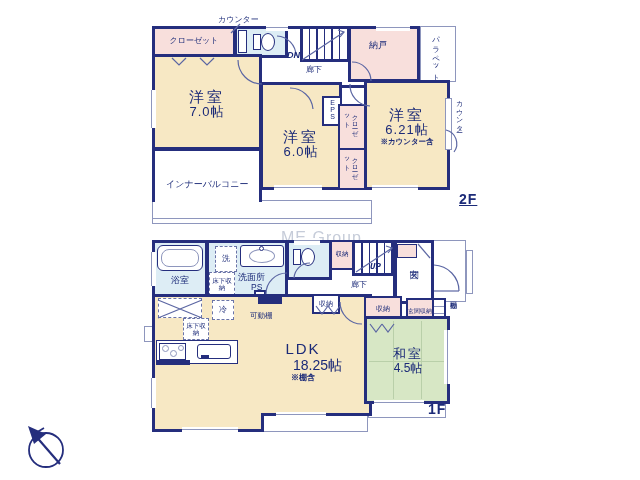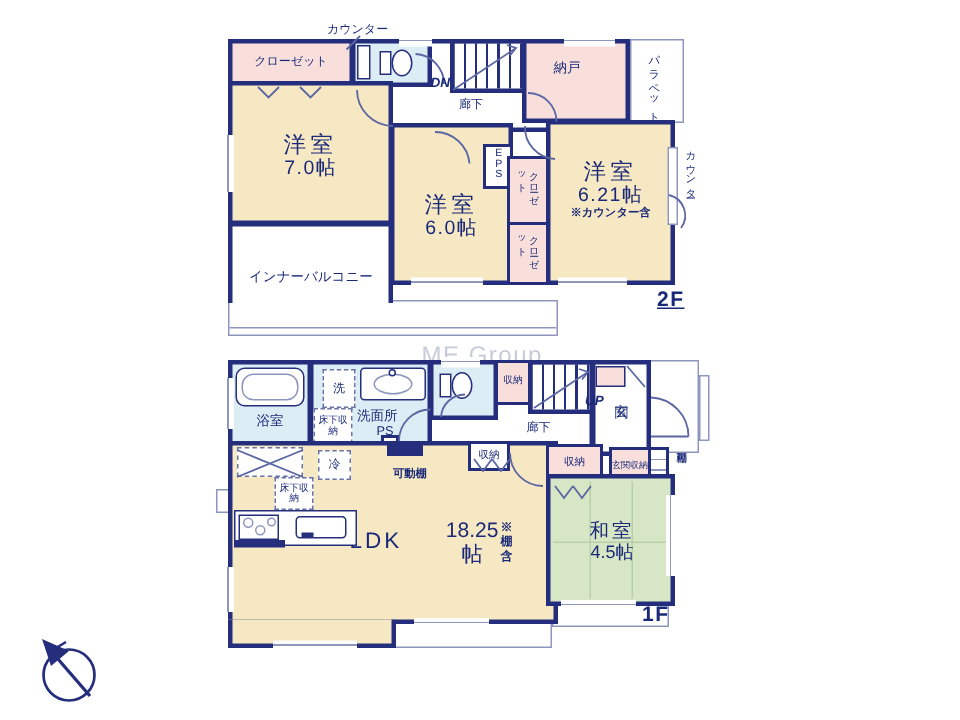--- a/index.html
+++ b/index.html
@@ -118,21 +118,21 @@
       <path d="M 190 16 L 196 18 L 192 23"></path>
       <path d="M 92 10 L 83 19"></path>
       <path d="M 24 44 L 31 51 L 38 44 M 52 44 L 59 51 L 66 44"></path>
       <path d="M 298 116 A 14 14 0 0 1 306 138"></path>
     </g>
   </svg>
 
   <div class="lbl" style="left:218px;top:15px;">カウンター</div>
   <div class="lbl it" style="left:287px;top:50px;">DN</div>
   <div class="lbl" style="left:306px;top:65px;">廊下</div>
-  <div class="lbl flabel" style="left:438px;top:191px;text-decoration:underline;">2F</div>
+  <div class="lbl flabel" style="left:459px;top:191px;text-decoration:underline;">2F</div>
 
   <div class="wm" style="left:281px;top:229px;">ME Group</div>
 
   <div class="thinbox" style="left:432px;top:240px;width:34px;height:62px;"></div>
   <div class="thinbox" style="left:466px;top:250px;width:7px;height:44px;"></div>
   <div class="thinbox" style="left:368px;top:402px;width:78px;height:16px;"></div>
   <div class="thinbox" style="left:262px;top:414px;width:106px;height:18px;"></div>
   <div class="thinbox" style="left:144px;top:326px;width:10px;height:16px;"></div>
 
   <div class="room" style="left:284px;top:240px;width:112px;height:64px;background:#fff;border-left:0;"></div>
@@ -173,21 +173,21 @@
   <div class="sm" style="left:397px;top:244px;width:20px;height:14px;background:var(--pink);border-width:1.5px;"></div>
   <div class="lbl vtext" style="left:409px;top:262px;height:28px;font-size:9px;">玄関</div>
 
   <div class="sm" style="left:406px;top:298px;width:28px;height:26px;background:var(--pink);"></div>
   <div class="lbl ctr" style="left:407px;top:300px;width:26px;height:22px;font-size:6px;">玄関収納</div>
   <div class="sm shelflines" style="left:432px;top:298px;width:14px;height:26px;background-color:#fff;"></div>
   <div class="lbl vtext" style="left:449px;top:296px;height:36px;font-size:7px;letter-spacing:0;">可動棚</div>
 
   <div class="room" style="left:152px;top:294px;width:220px;height:122px;background:var(--cream);"></div>
   <div class="room" style="left:152px;top:413px;width:112px;height:19px;background:var(--cream);border-top:0;"></div>
-  <div class="lbl ctr" style="left:233px;top:332px;width:110px;height:58px;flex-direction:row;">
+  <div class="lbl ctr" style="left:248px;top:332px;width:110px;height:58px;flex-direction:column;">
     <span style="font-size:15px;letter-spacing:2px;">LDK</span>
     <span style="font-size:14px;margin-left:29px;">18.25帖</span>
     <span class="note" style="font-size:8px;">※棚含</span>
   </div>
 
   <div class="dashed" style="left:158px;top:298px;width:44px;height:20px;"></div>
   <div class="dashed" style="left:212px;top:300px;width:22px;height:20px;"></div>
   <div class="lbl ctr" style="left:212px;top:303px;width:22px;height:14px;">冷</div>
   <div class="dashed" style="left:183px;top:318px;width:26px;height:22px;"></div>
   <div class="lbl ctr" style="left:184px;top:320px;width:24px;height:18px;font-size:6.5px;">床下収納</div>
@@ -200,21 +200,21 @@
     <div class="abs" style="left:162px;top:345px;width:7px;height:7px;border:1px solid var(--thin);border-radius:50%;box-sizing:border-box;"></div>
     <div class="abs" style="left:170px;top:350px;width:7px;height:7px;border:1px solid var(--thin);border-radius:50%;box-sizing:border-box;"></div>
     <div class="abs" style="left:178px;top:345px;width:6px;height:6px;border:1px solid var(--thin);border-radius:50%;box-sizing:border-box;"></div>
   </div>
   <div>
     <div class="abs" style="left:197px;top:344px;width:34px;height:15px;border:1.5px solid var(--wall);border-radius:3px;box-sizing:border-box;background:#fff;"></div>
     <div class="abs" style="left:201px;top:355px;width:8px;height:3px;background:var(--wall);"></div>
   </div>
 
   <div class="navyfill" style="left:258px;top:296px;width:24px;height:8px;"></div>
-  <div class="lbl" style="left:262px;top:312px;font-size:7.5px;font-weight:bold;">可動棚</div>
+  <div class="lbl" style="left:250px;top:312px;font-size:7.5px;">可動棚</div>
   <div class="sm" style="left:312px;top:294px;width:28px;height:20px;background:#fff;"></div>
   <div class="lbl ctr" style="left:312px;top:298px;width:28px;height:12px;font-size:7px;">収納</div>
 
   <div class="sm" style="left:364px;top:296px;width:38px;height:26px;background:var(--pink);border-width:2.5px;"></div>
   <div class="lbl ctr" style="left:364px;top:303px;width:38px;height:12px;font-size:7px;">収納</div>
   <div class="room" style="left:364px;top:316px;width:86px;height:88px;background:var(--green);">
     <div class="tatv" style="left:26px;"></div>
     <div class="tatv" style="left:54px;"></div>
     <div class="tath" style="top:42px;"></div>
   </div>
@@ -240,21 +240,21 @@
       <path d="M 146 42 A 16 16 0 0 1 162 27"></path>
       <path d="M 208 36 L 244 12"></path>
       <path d="M 238 10 L 244 12 L 240 17"></path>
       <path d="M 168 70 L 174 78 L 180 70 M 180 70 L 186 78 L 192 70"></path>
       <path d="M 222 88 L 228 96 L 234 88 M 234 88 L 240 96 L 246 88"></path>
       <path d="M 270 8 L 282 22"></path>
       <path d="M 10 64 L 54 82 M 54 64 L 10 82"></path>
     </g>
   </svg>
 
-  <div class="lbl it" style="left:390px;top:262px;">UP</div>
+  <div class="lbl it" style="left:370px;top:262px;font-family:Liberation Mono, monospace;">UP</div>
   <div class="lbl" style="left:351px;top:280px;">廊下</div>
   <div class="lbl flabel" style="left:428px;top:401px;">1F</div>
 
   <svg style="left:14px;top:418px;" width="64" height="60" viewBox="0 0 64 60">
     <circle cx="32" cy="32" r="17" stroke="#252e7d" stroke-width="1.8" fill="none"></circle>
     <line x1="46" y1="46" x2="20" y2="16" stroke="#252e7d" stroke-width="2.2"></line>
     <polygon points="14,8 32,16 20,26" fill="#252e7d"></polygon>
     <line x1="20" y1="16" x2="30" y2="10" stroke="#252e7d" stroke-width="1.6"></line>
   </svg>
 

